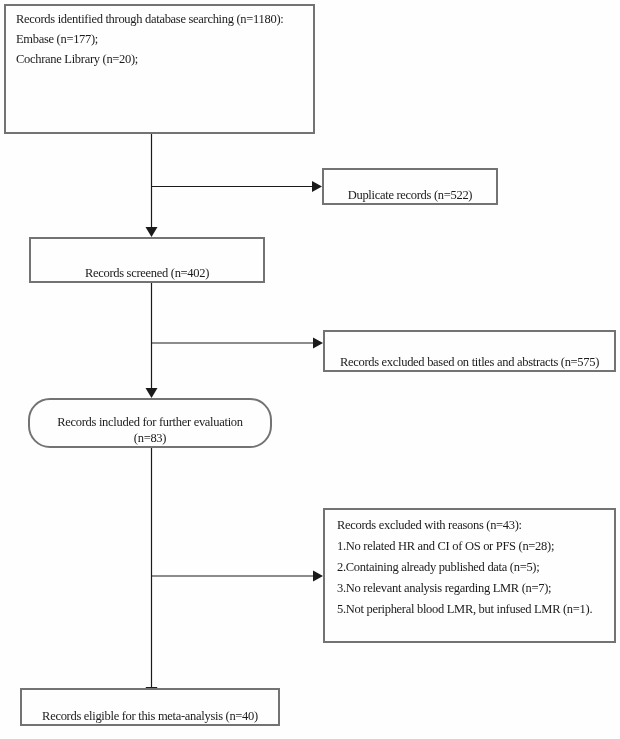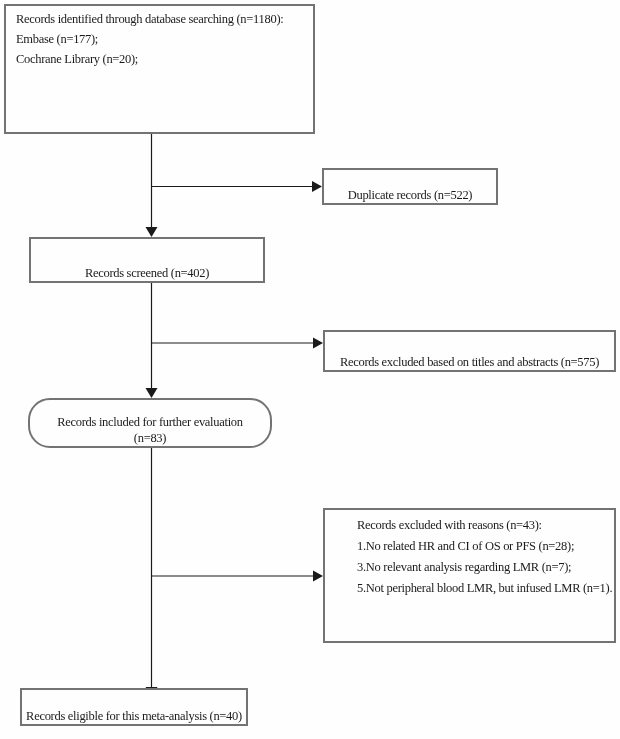--- a/index.html
+++ b/index.html
@@ -37,21 +37,20 @@
   .box.lines .txt-line {
     line-height: 20px;
     white-space: nowrap;
   }
   .box.lines-tight {
     padding: 5px 6px 0 12px;
   }
   .box.lines-tight .txt-line {
     line-height: 21px;
     white-space: nowrap;
-    margin-left: 20px;
   }
   .box .txt {
     line-height: 16px;
     padding: 0 4px;
   }
   #connector-layer {
     position: absolute;
     left: 0;
     top: 0;
     width: 620px;
@@ -59,21 +58,21 @@
     pointer-events: none;
   }
 
   
   #box-identified        { left: 4px;   top: 4px;   width: 311px; height: 130px; }
   #box-duplicate         { left: 322px; top: 168px; width: 176px; height: 37px; }
   #box-screened          { left: 29px;  top: 237px; width: 236px; height: 46px; }
   #box-excluded-titles   { left: 323px; top: 318px; width: 293px; height: 42px; margin-top: 12px; }
   #box-included          { left: 28px;  top: 398px; width: 244px; height: 50px; border-radius: 22px; }
   #box-excluded-reasons  { left: 323px; top: 508px; width: 293px; height: 135px; }
-  #box-eligible          { left: 20px;  top: 688px; width: 228px; height: 38px; }
+  #box-eligible          { left: 20px;  top: 688px; width: 260px; height: 38px; }
 </style>
 </head>
 <body>
 
 <div id="canvas">
 
   <svg id="connector-layer" viewBox="0 0 620 739" xmlns="http://www.w3.org/2000/svg">
     <g stroke="#1a1a1a" stroke-width="1.2" fill="#1a1a1a">
 
       <g>
@@ -127,20 +126,21 @@
   </div>
 
   <div class="box centered" id="box-included">
     <div class="txt">Records included for further evaluation</div>
     <div class="txt">(n=83)</div>
   </div>
 
   <div class="box lines-tight" id="box-excluded-reasons">
     <div class="txt-line">Records excluded with reasons (n=43):</div>
     <div class="txt-line">1.No related HR and CI of OS or PFS (n=28);</div>
+    <div class="txt-line">2.Containing already published data (n=5);</div>
     <div class="txt-line">3.No relevant analysis regarding LMR (n=7);</div>
     <div class="txt-line">5.Not peripheral blood LMR, but infused LMR (n=1).</div>
   </div>
 
   <div class="box centered" id="box-eligible">
     <div class="txt">Records eligible for this meta-analysis (n=40)</div>
   </div>
 
 </div>
 

